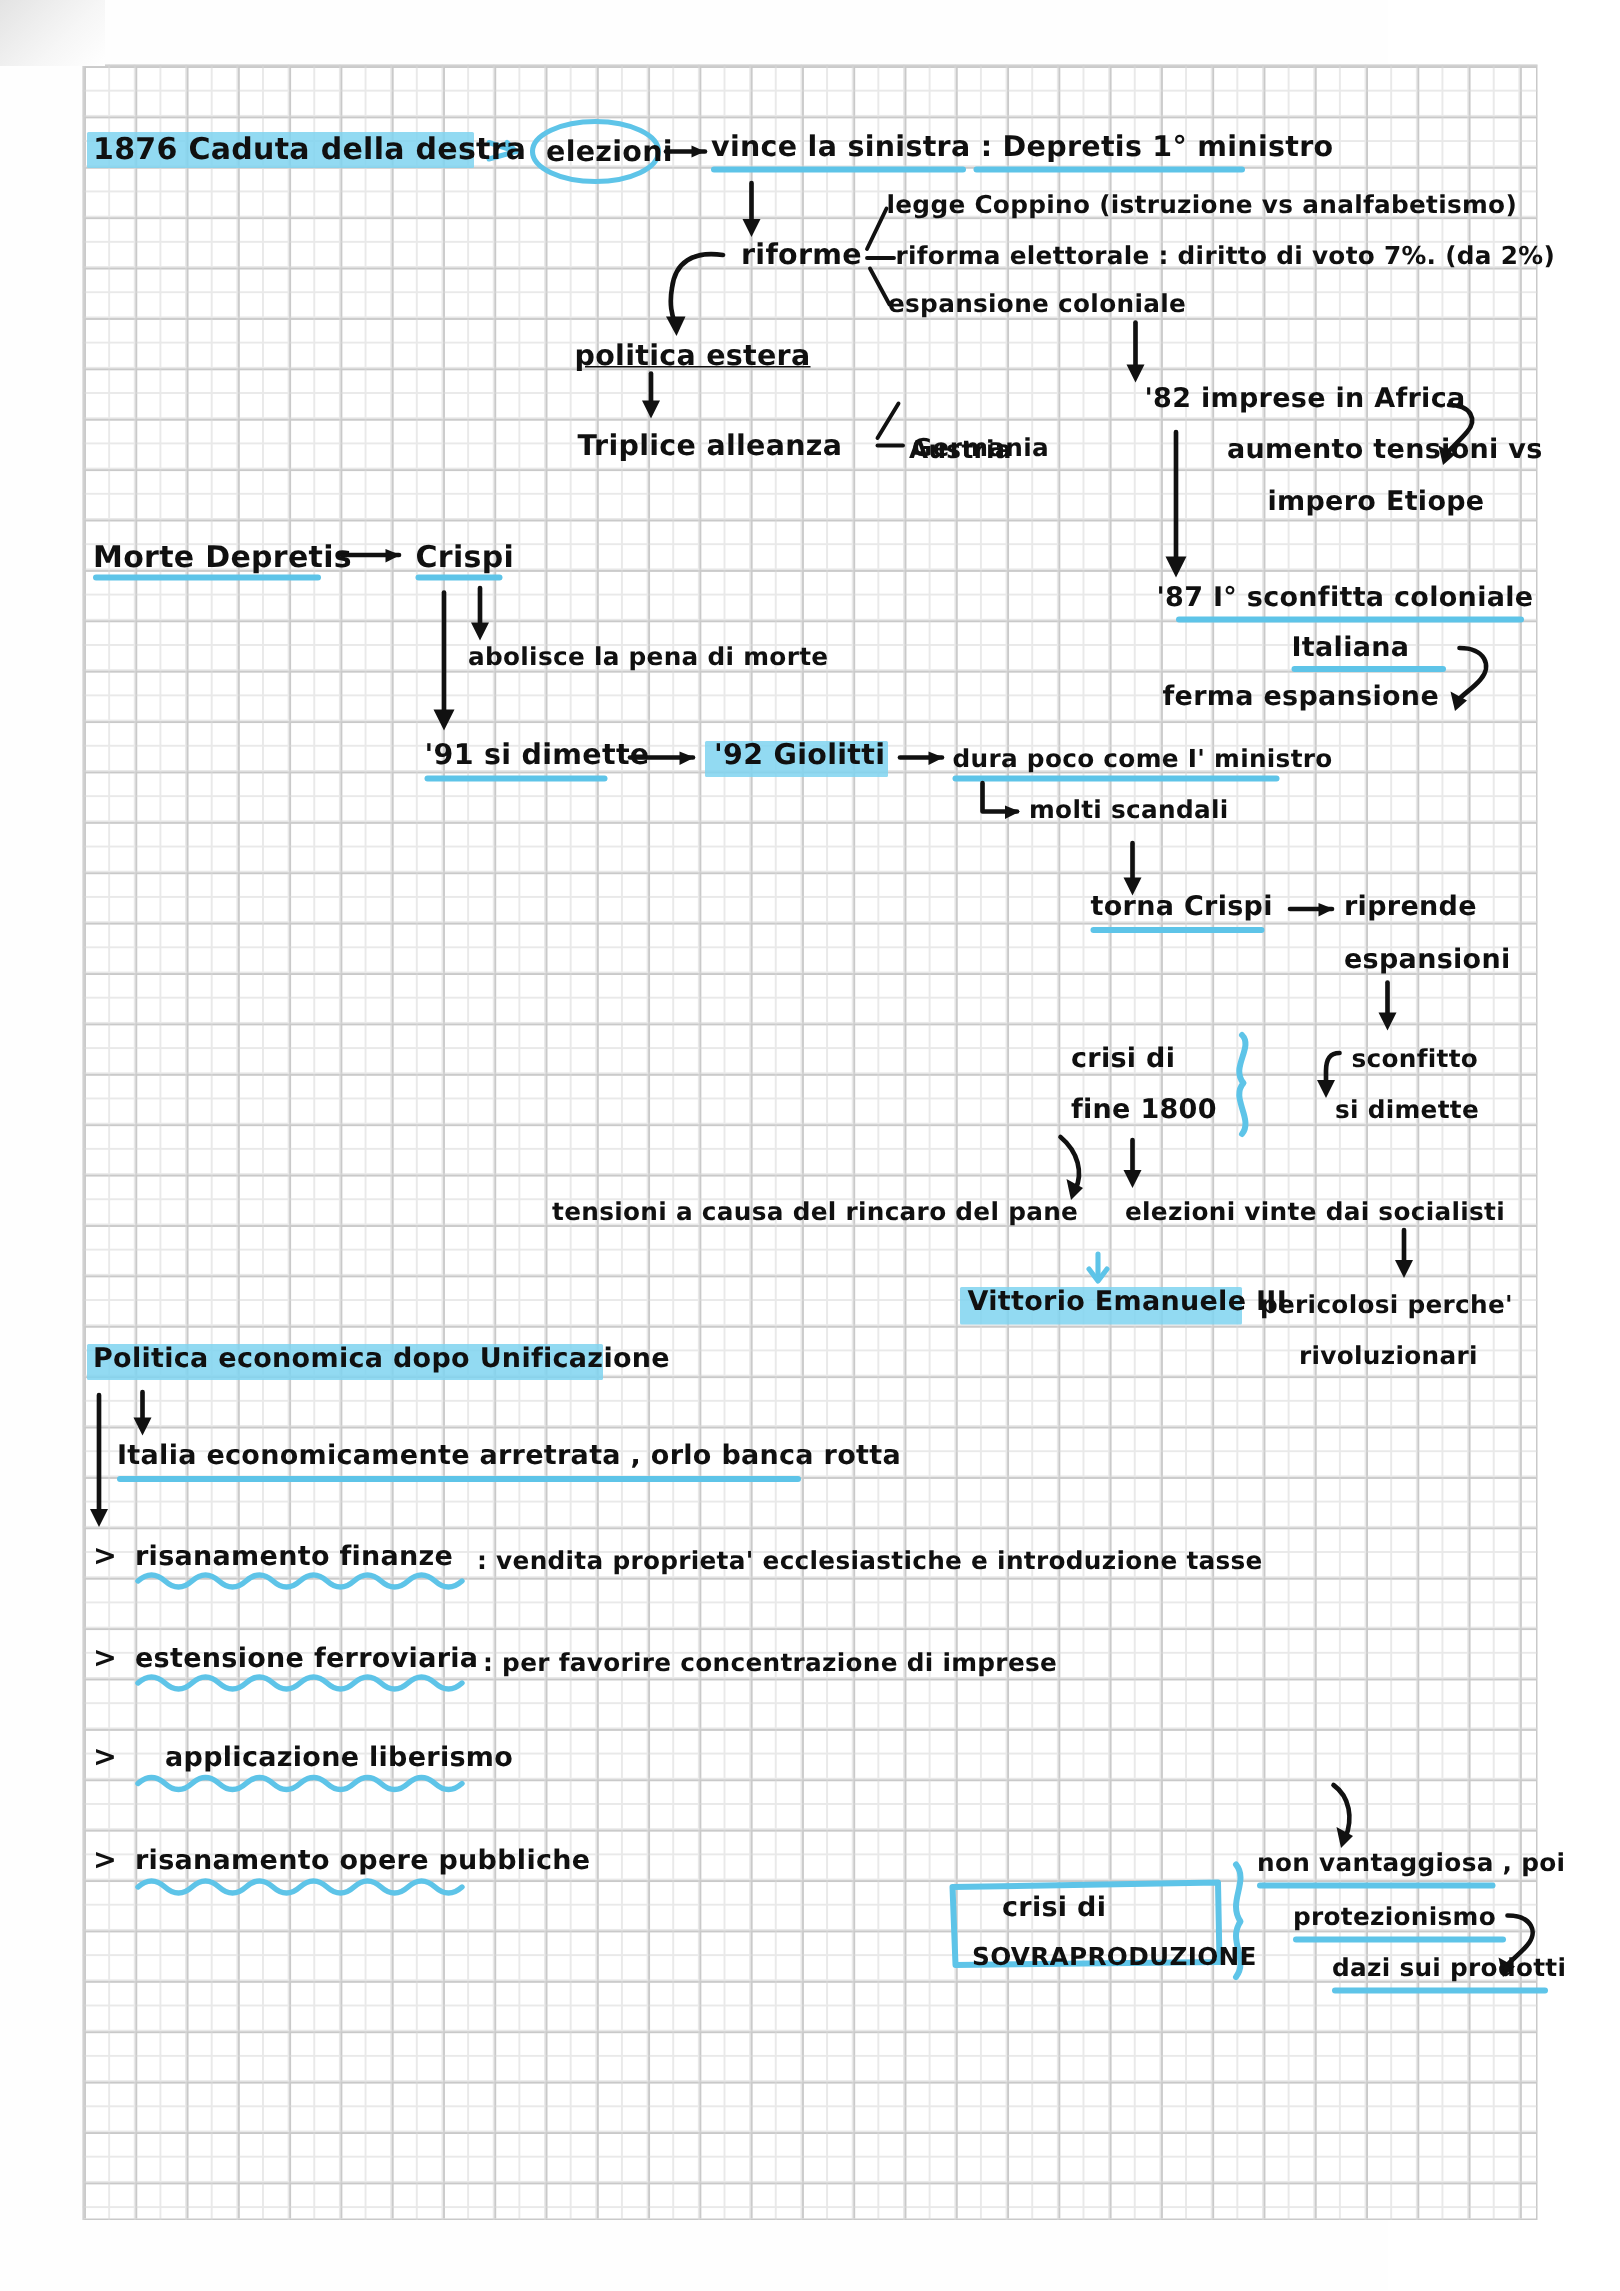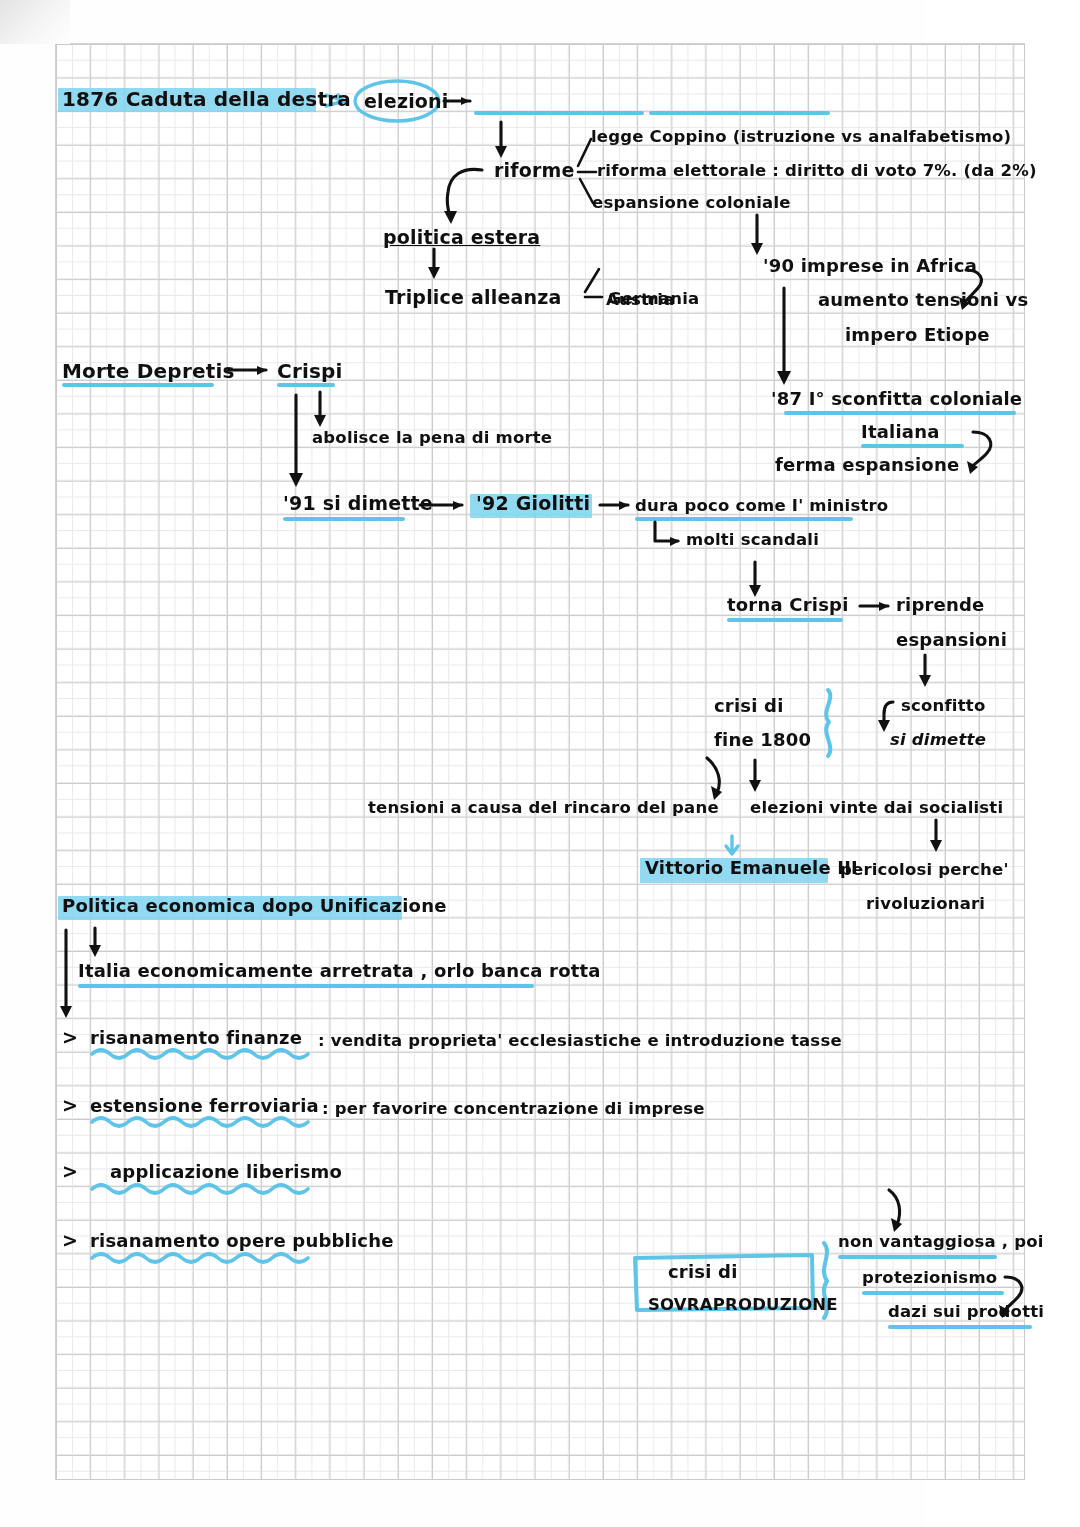--- a/index.html
+++ b/index.html
@@ -266,32 +266,33 @@
 
     <path class="cstroke-w" d="M824 1243 C833 1254 818 1268 827 1281 C818 1294 833 1306 824 1318"></path>
 
     <path class="kstroke" d="M1005 1277 C1021 1277 1026 1288 1018 1297 C1013 1303 1007 1307 1004 1311"></path>
     <path class="khead" d="M1002 1318 L999 1305 L1010 1311 Z"></path>
 
   </svg>
 
   <div class="hw s26" style="left:62px;top:89px;">1876  Caduta della destra</div>
   <div class="hw s24" style="left:364px;top:92px;">elezioni</div>
+  <div class="hw s24" style="left:474px;top:89px;">vince la sinistra : Depretis 1° ministro</div>
 
   <div class="hw s24" style="left:494px;top:161px;">riforme</div>
   <div class="hw s20" style="left:591px;top:128px;">legge Coppino  (istruzione vs analfabetismo)</div>
   <div class="hw s20" style="left:597px;top:162px;">riforma elettorale : diritto di voto 7%. (da 2%)</div>
   <div class="hw s20" style="left:592px;top:194px;">espansione coloniale</div>
 
   <div class="hw s24" style="left:383px;top:228px;text-decoration:underline;">politica estera</div>
   <div class="hw s24" style="left:385px;top:288px;">Triplice alleanza</div>
   <div class="hw s20" style="left:606px;top:261px;margin-top:30px;">Austria</div>
   <div class="hw s20" style="left:608px;top:290px;">Germania</div>
 
-  <div class="hw s22" style="left:763px;top:257px;">'90 imprese in Africa</div>
+  <div class="hw s22" style="left:763px;top:257px;">'82 imprese in Africa</div>
   <div class="hw s22" style="left:818px;top:291px;">aumento tensioni vs</div>
   <div class="hw s22" style="left:845px;top:326px;text-align:right;">impero Etiope</div>
 
   <div class="hw s26" style="left:62px;top:361px;">Morte Depretis</div>
   <div class="hw s26" style="left:277px;top:361px;">Crispi</div>
   <div class="hw s20" style="left:312px;top:429px;">abolisce la pena di morte</div>
 
   <div class="hw s22" style="left:771px;top:390px;">'87 I° sconfitta coloniale</div>
   <div class="hw s22" style="left:861px;top:423px;">Italiana</div>
   <div class="hw s22" style="left:775px;top:456px;">ferma espansione</div>
@@ -301,21 +302,21 @@
   <div class="hw s20" style="left:635px;top:497px;">dura poco come I' ministro</div>
   <div class="hw s20" style="left:686px;top:531px;">molti scandali</div>
 
   <div class="hw s22" style="left:727px;top:596px;">torna Crispi</div>
   <div class="hw s22" style="left:896px;top:596px;">riprende</div>
   <div class="hw s22" style="left:896px;top:631px;">espansioni</div>
 
   <div class="hw s22" style="left:714px;top:697px;">crisi  di</div>
   <div class="hw s22" style="left:714px;top:731px;">fine 1800</div>
   <div class="hw s20" style="left:901px;top:697px;">sconfitto</div>
-  <div class="hw s20" style="left:890px;top:731px;font-style:italic;">si dimette</div>
+  <div class="hw s20" style="left:890px;top:731px;">si dimette</div>
 
   <div class="hw s20" style="left:368px;top:799px;">tensioni a causa del rincaro del pane</div>
   <div class="hw s20" style="left:750px;top:799px;">elezioni vinte dai socialisti</div>
 
   <div class="hw s22" style="left:645px;top:859px;">Vittorio Emanuele III</div>
   <div class="hw s20" style="left:840px;top:861px;">pericolosi perche'</div>
   <div class="hw s20" style="left:866px;top:895px;">rivoluzionari</div>
 
   <div class="hw s22" style="left:62px;top:897px;">Politica economica dopo Unificazione</div>
   <div class="hw s22" style="left:78px;top:962px;">Italia  economicamente  arretrata ,  orlo banca rotta</div>

